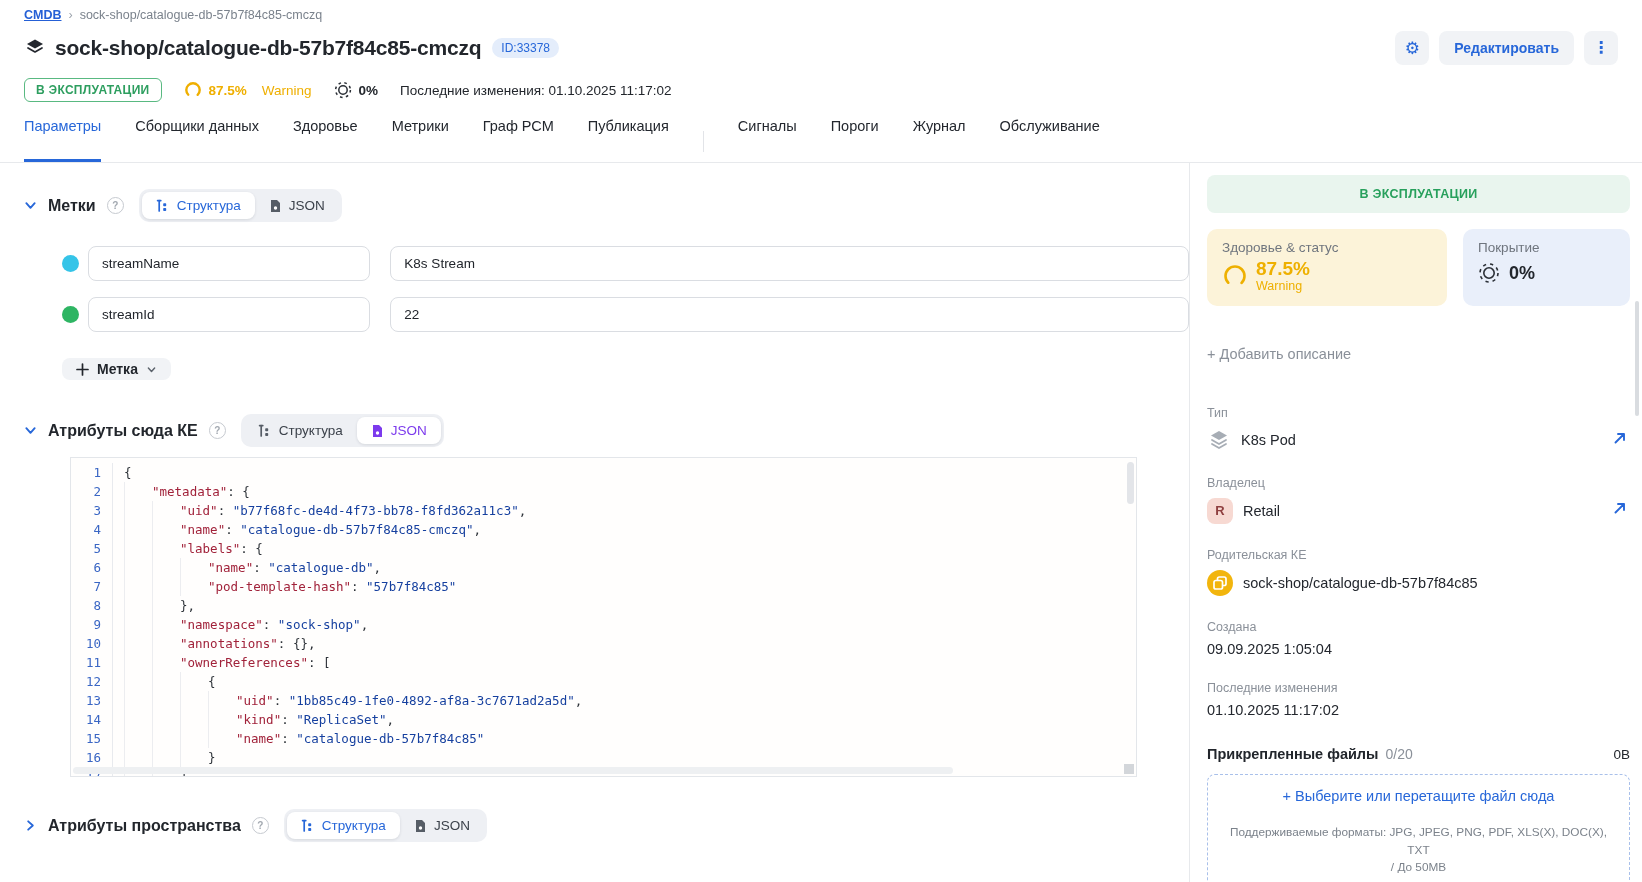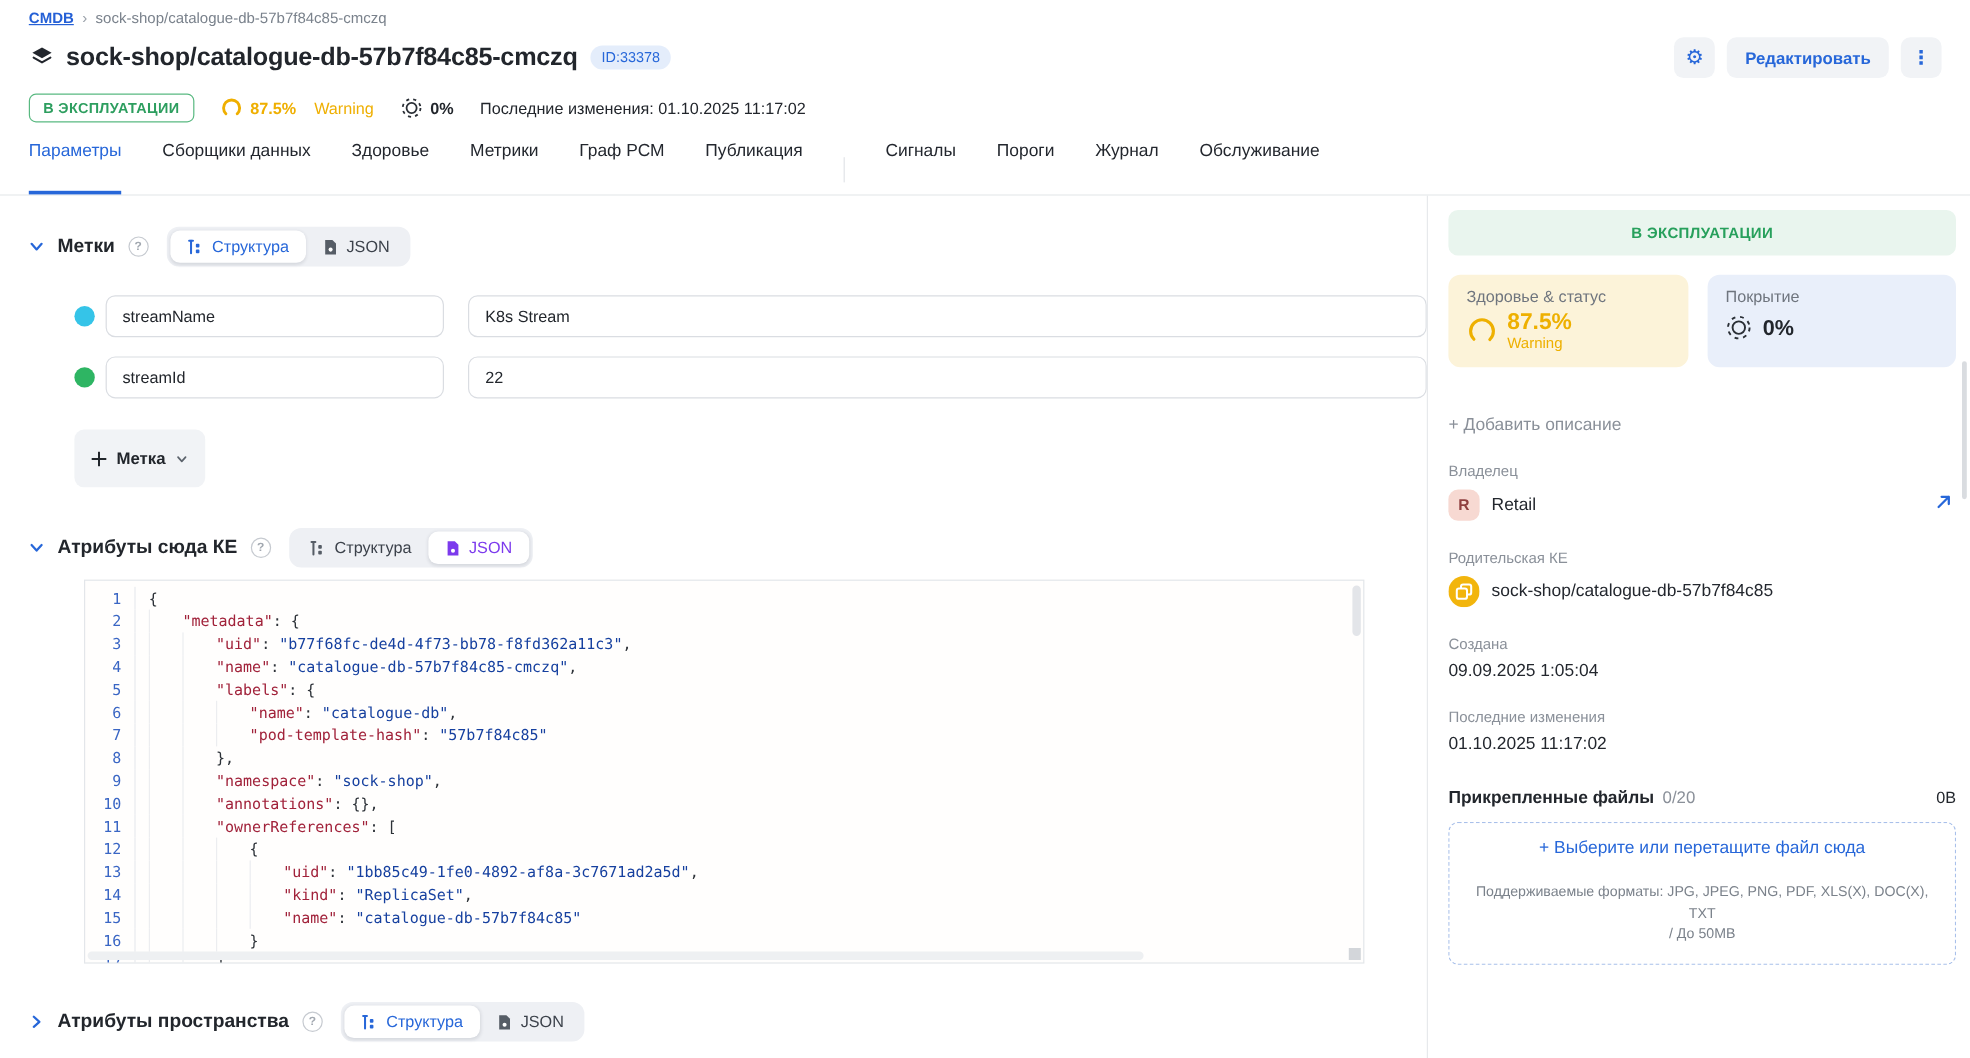--- a/index.html
+++ b/index.html
@@ -62,21 +62,21 @@
   .label-rows { }
   .label-row { display:flex; align-items:center; margin-left:38px; margin-top:16px; }
   .label-row:first-child { margin-top:24px; }
   .dot { width:17px; height:17px; border-radius:50%; flex:0 0 auto; margin-right:9px; }
   .inp { height:35px; border:1px solid #dadde2; border-radius:8px; padding:0 13px; font-size:13.5px;
     color:#22262c; font-family:inherit; outline:none; background:#fff; }
   .key-inp { width:296px; }
   .val-inp { width:840px; margin-left:20px; }
 
   .add-label-btn { margin:26px 0 0 38px; display:flex; align-items:center; gap:8px; background:#f1f3f6;
-    border:none; border-radius:8px; padding:0 14px; height:48px; font-size:14px; font-weight:600;
+    border:none; border-radius:8px; padding:0 14px; height:22px; font-size:14px; font-weight:600;
     color:#22262c; cursor:pointer; font-family:inherit; }
 
   .attr-head { margin-top:34px; }
 
   
   .editor { margin:10px 0 0 46px; width:1067px; height:320px; border:1px solid #e3e6ea; position:relative;
     overflow:hidden; background:#fffefd; padding-top:5px; }
   .code-row { display:flex; height:19px; font-family:"DejaVu Sans Mono", monospace; font-size:12.5px; line-height:19px; }
   .ln { flex:0 0 42px; text-align:right; padding-right:11px; color:#3a66c4; border-right:1px solid #e8eaee; }
   .code-text { padding-left:11px; white-space:pre; display:flex; }
@@ -88,21 +88,21 @@
   .hthumb { position:absolute; bottom:2px; left:2px; height:7px; width:880px; background:#eef0f2; border-radius:4px; }
   .sb-corner { position:absolute; bottom:2px; right:2px; width:10px; height:10px; background:#d3d6da; }
 
   .space-head { margin-top:32px; }
 
   
   .banner { height:38px; background:#e9f5ee; color:#27a05c; border-radius:8px; display:flex; align-items:center;
     justify-content:center; font-size:12.5px; font-weight:600; letter-spacing:.3px; cursor:pointer; }
   .cards { display:flex; gap:16px; margin-top:16px; }
   .card { border-radius:10px; padding:11px 15px 13px; }
-  .card.health { background:#fcf3d9; width:200px; }
+  .card.health { background:#fcf3d9; width:240px; }
   .card.coverage { background:#e9effa; flex:1; }
   .card-title { font-size:13.5px; color:#6f757e; }
   .hc-row { display:flex; align-items:center; gap:8px; margin-top:4px; }
   .hc-val { font-size:19px; font-weight:700; color:#eeb000; line-height:1.05; }
   .hc-word { font-size:12.5px; color:#eeb000; }
   .cov-row { display:flex; align-items:center; gap:9px; margin-top:7px; }
   .cov-val { font-size:18px; font-weight:700; color:#22262c; }
 
   .add-desc { margin-top:40px; color:#8a9099; font-size:14.5px; cursor:pointer; }
 
@@ -388,20 +388,34 @@
             <circle cx="11" cy="11" r="9" fill="none" stroke="#2a2f36" stroke-width="1.6" stroke-dasharray="3.2 4"></circle>
             <circle cx="11" cy="11" r="5.2" fill="none" stroke="#2a2f36" stroke-width="1.6"></circle>
           </svg>
           <span class="cov-val">0%</span>
         </div>
       </div>
     </div>
 
     <div class="add-desc">+ Добавить описание</div>
 
+    <div class="side-field first">
+      <div class="side-label">Тип</div>
+      <div class="side-row">
+        <svg width="24" height="24" viewBox="0 0 24 24">
+          <path d="M12 3 L20 7.5 L12 12 L4 7.5 Z" fill="#a7adb5"></path>
+          <path d="M5 12 L12 16 L19 12" fill="none" stroke="#a7adb5" stroke-width="1.8" stroke-linecap="round" stroke-linejoin="round"></path>
+          <path d="M5 16 L12 20 L19 16" fill="none" stroke="#a7adb5" stroke-width="1.8" stroke-linecap="round" stroke-linejoin="round"></path>
+        </svg>
+        <span>K8s Pod</span>
+      </div>
+      <svg class="ext-arrow" viewBox="0 0 16 16">
+        <path d="M3.5 12.5 L12 4 M6 4 H12 V10" fill="none" stroke="#2767d9" stroke-width="1.9" stroke-linecap="round" stroke-linejoin="round"></path>
+      </svg>
+    </div>
 
     <div class="side-field">
       <div class="side-label">Владелец</div>
       <div class="side-row">
         <span class="avatar">R</span>
         <span>Retail</span>
       </div>
       <svg class="ext-arrow" viewBox="0 0 16 16">
         <path d="M3.5 12.5 L12 4 M6 4 H12 V10" fill="none" stroke="#2767d9" stroke-width="1.9" stroke-linecap="round" stroke-linejoin="round"></path>
       </svg>

